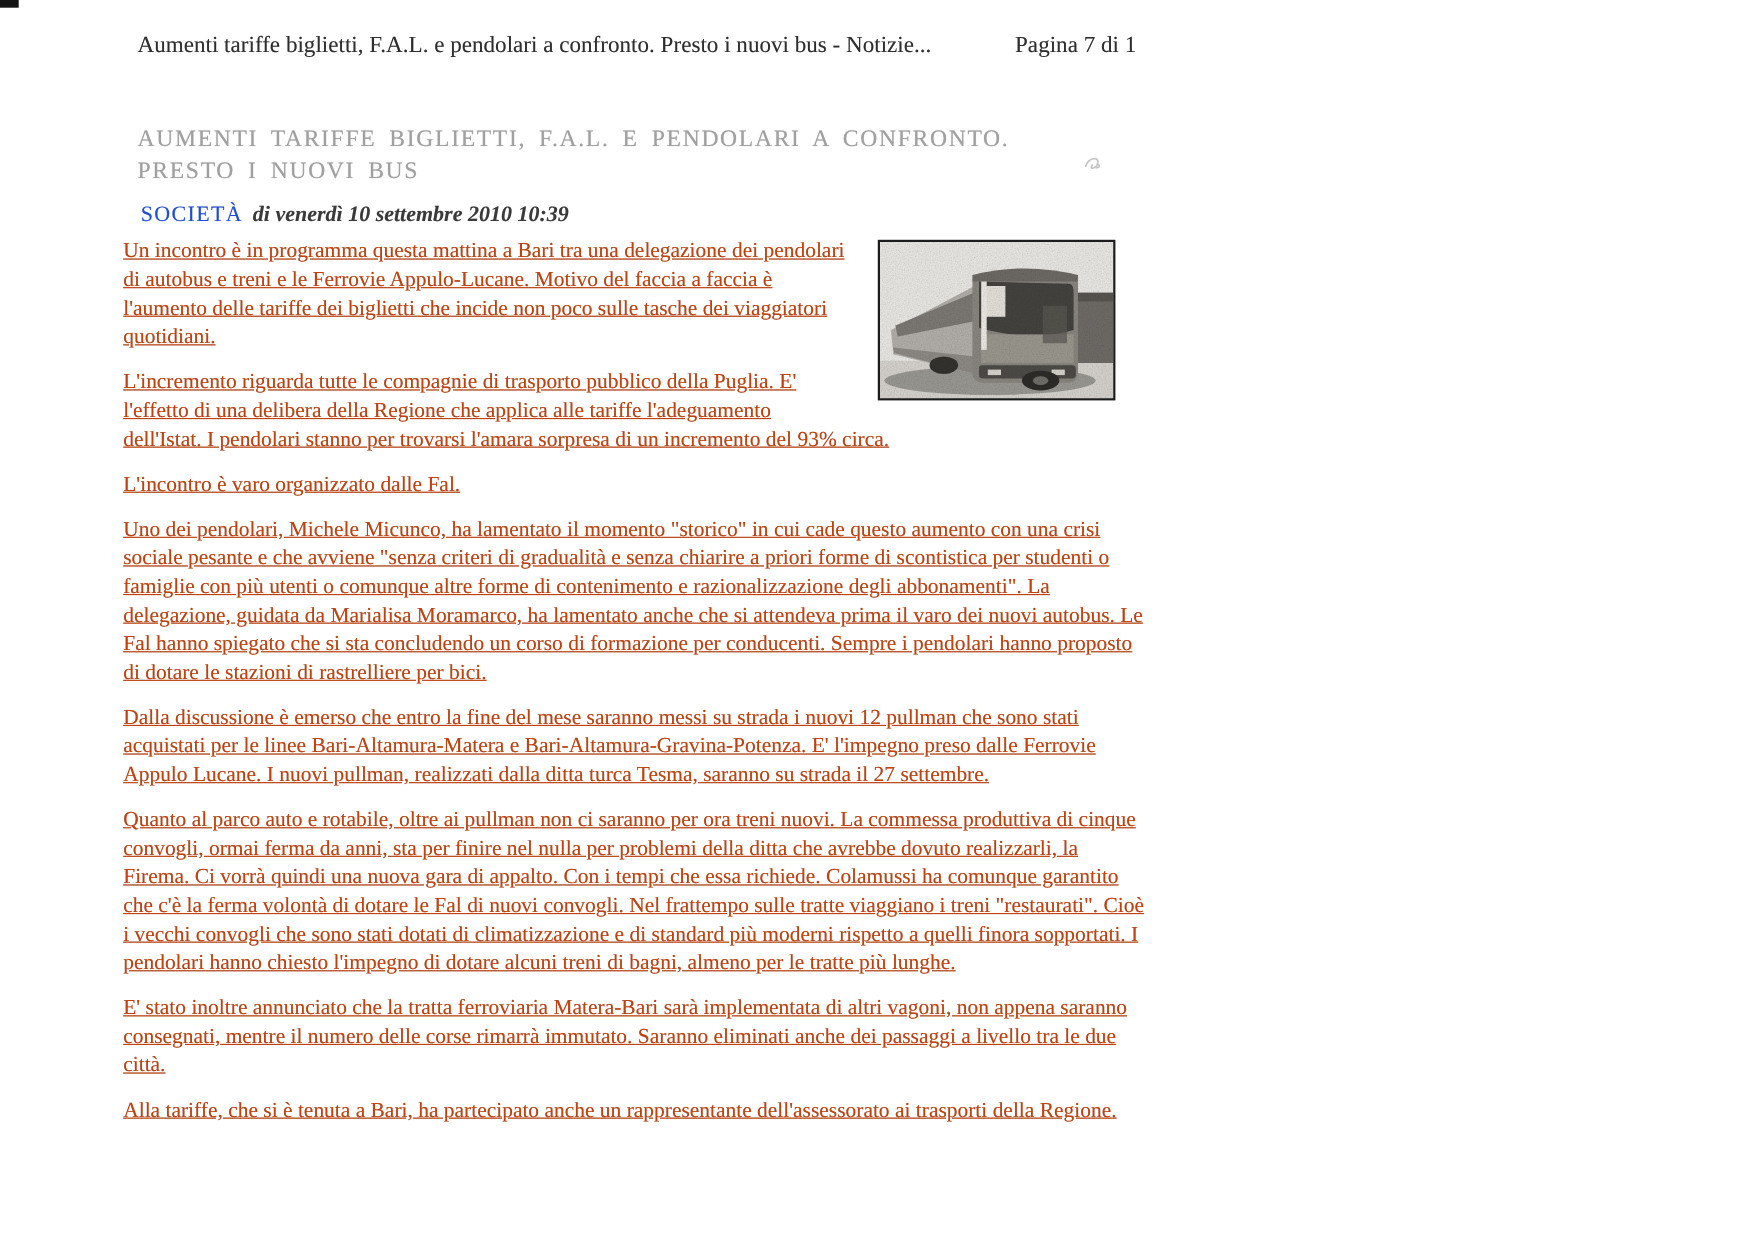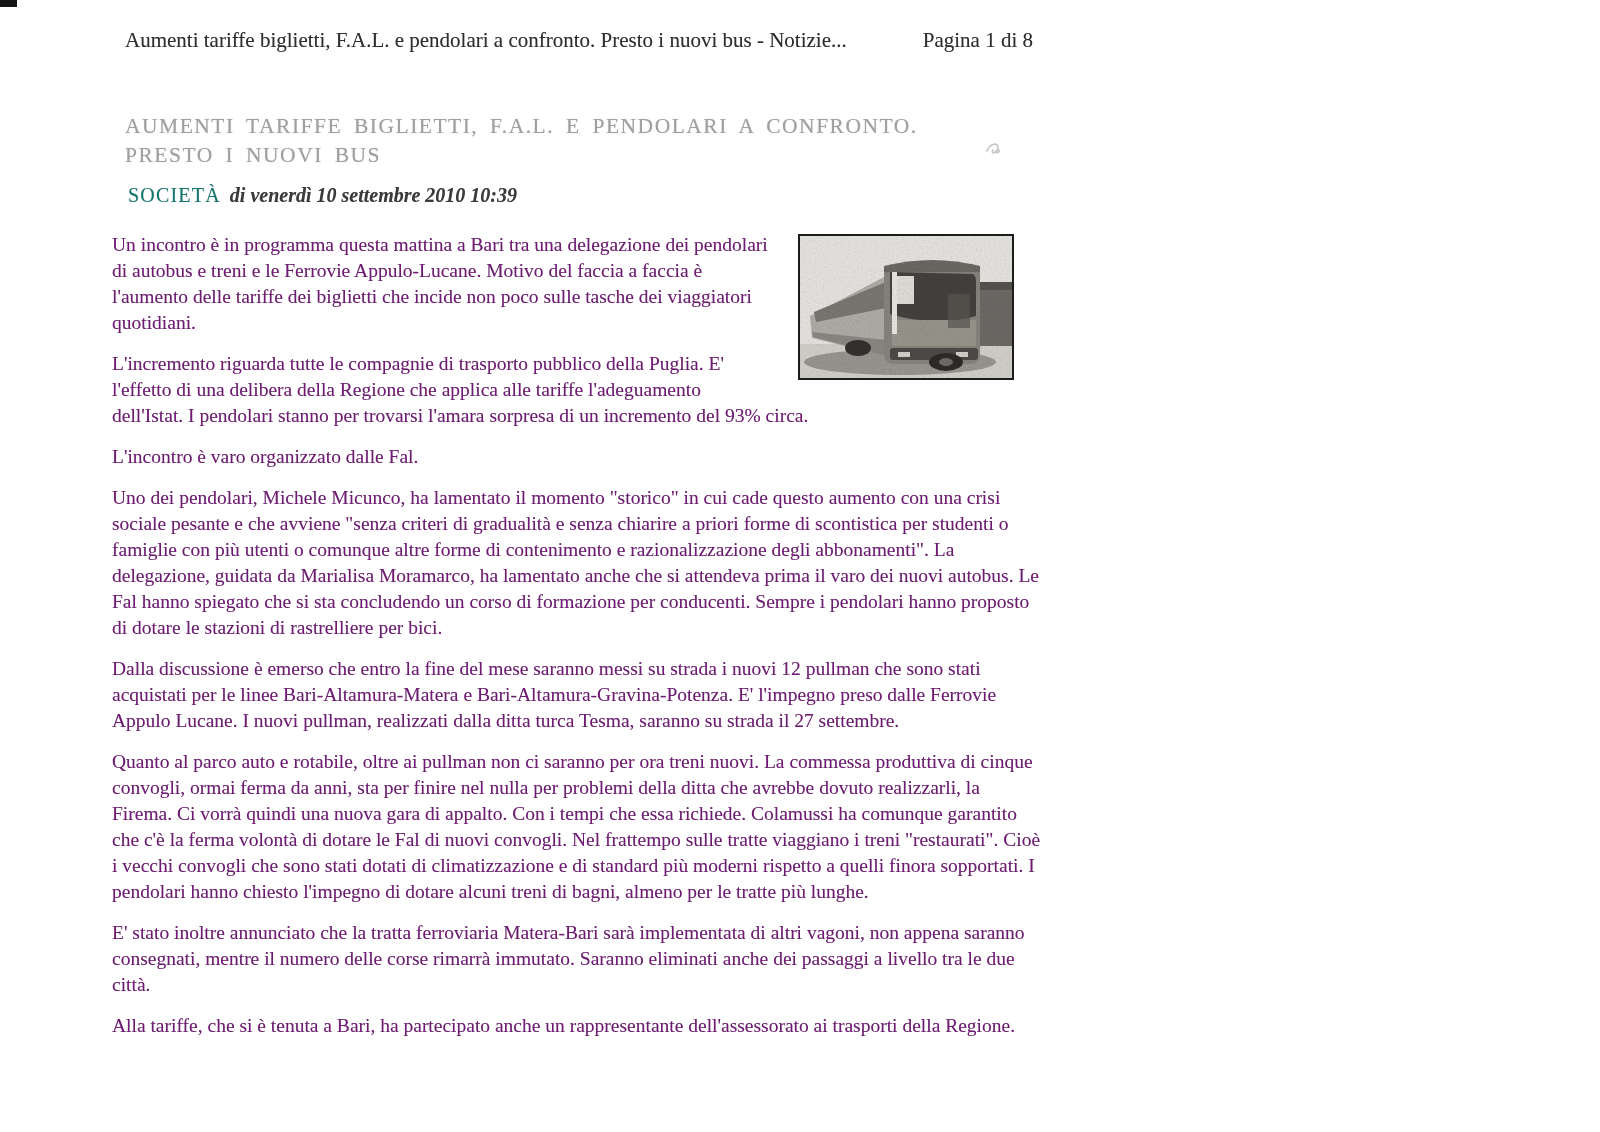--- a/index.html
+++ b/index.html
@@ -56,40 +56,41 @@
     opacity: 0.75;
   }
 
   .byline {
     position: absolute;
     left: 128px; top: 184px;
     font-size: 20px;
     white-space: nowrap;
   }
   .byline .category {
-    color: #0f766e;
+    color: #1d4ed8;
     letter-spacing: 1.2px;
     text-shadow: 0 0 1px rgba(150,150,150,0.6);
   }
   .byline .dateline {
     font-style: italic;
     font-weight: bold;
     color: #3a3a3a;
     margin-left: 4px;
     text-shadow: 0 0 0.6px rgba(50,50,50,0.35);
   }
 
   .article-body {
     position: absolute;
-    left: 112px; top: 232px;
+    left: 112px; top: 216px;
     width: 930px;
     font-size: 19.5px;
     line-height: 26px;
-    color: #701a75;
+    color: #c2410c;
     text-shadow: 0 0 0.6px rgba(40,40,40,0.35);
+    text-decoration: underline;
   }
   .article-body p { margin: 0 0 15px 0; }
 
   .photo-frame {
     float: right;
     width: 216px;
     height: 146px;
     margin: 2px 28px 12px 26px;
     border: 2px solid #1c1c1c;
     background: #efefed;
@@ -99,21 +100,21 @@
 </style>
 </head>
 <body>
 
 <div class="page">
 
   <div class="corner-mark"></div>
 
   <div class="doc-header">
     <span class="title">Aumenti tariffe biglietti, F.A.L. e pendolari a confronto. Presto i nuovi bus - Notizie...</span>
-    <span class="pagenum">Pagina 1 di 8</span>
+    <span class="pagenum">Pagina 7 di 1</span>
   </div>
 
   <div class="headline">AUMENTI TARIFFE BIGLIETTI, F.A.L. E PENDOLARI A CONFRONTO. PRESTO I NUOVI BUS</div>
 
   <div class="smudge">
     <svg width="20" height="18" viewBox="0 0 20 18">
       <path d="M3,11 C6,3 15,2 14,8 C13,13 6,15 9,10 M12,12 C14,13 16,12 15,10" fill="none" stroke="#b2b2b2" stroke-width="1.6" stroke-linecap="round"></path>
     </svg>
   </div>
 

